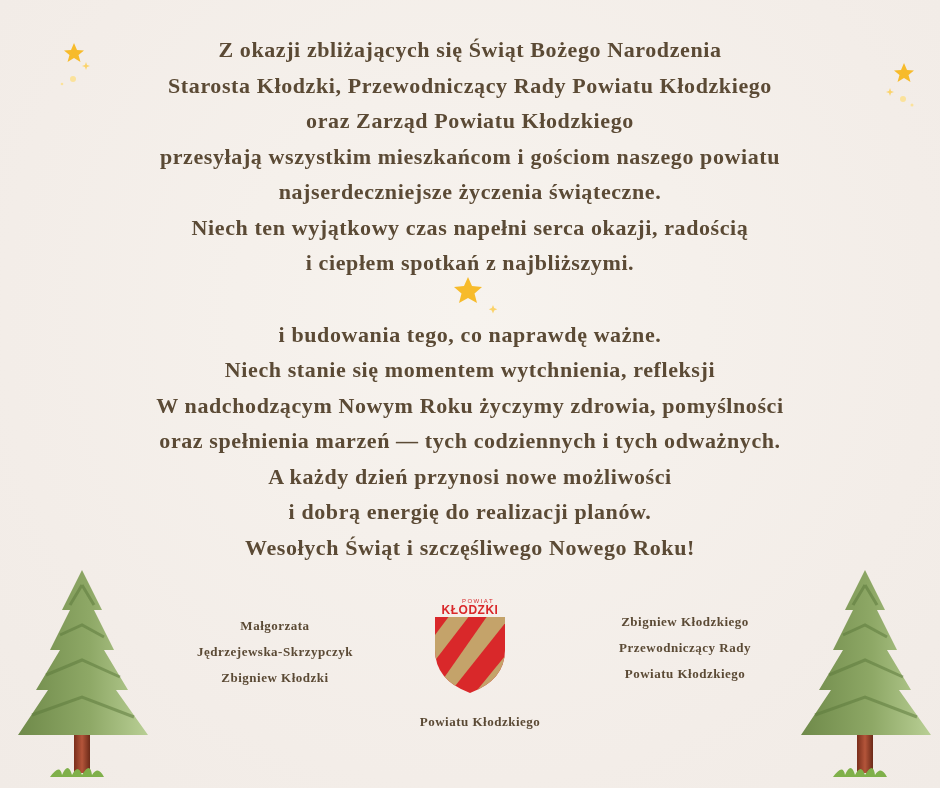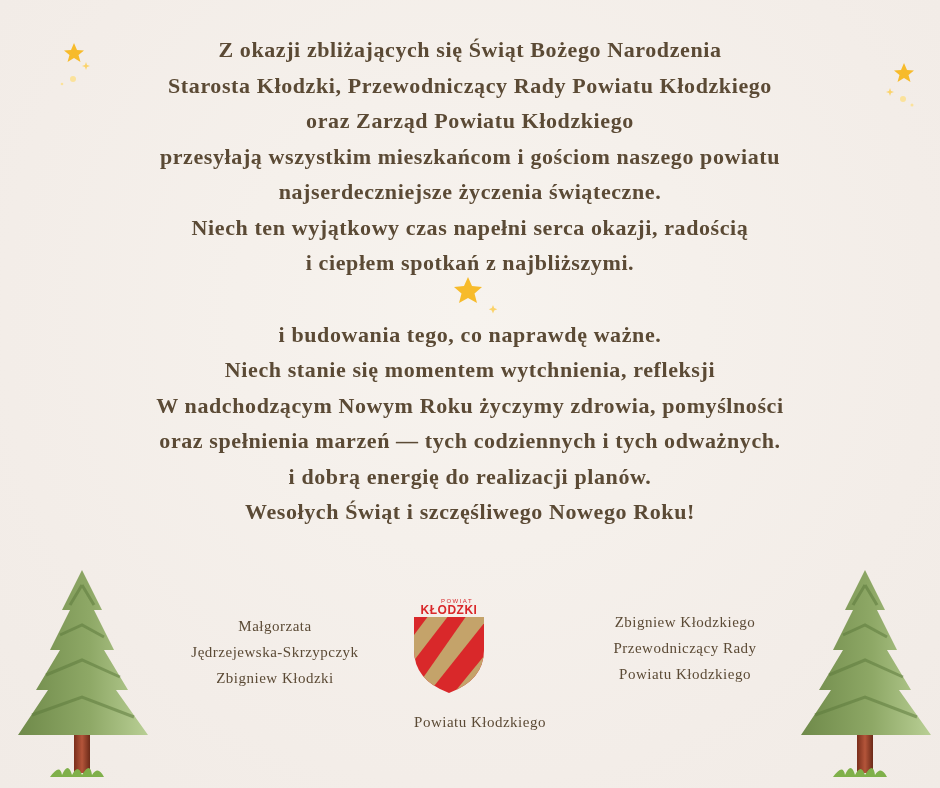--- a/index.html
+++ b/index.html
@@ -19,30 +19,30 @@
     font-size: 22px;
     line-height: 35.5px;
     letter-spacing: 0.6px;
     color: #5b4a35;
   }
   .greeting .line { display: block; white-space: nowrap; }
   .greeting .spacer { display: block; height: 36px; }
   .sig {
     position: absolute; text-align: center;
     font-family: "Liberation Serif", serif;
-    font-weight: normal;
-    font-size: 15px; line-height: 26px; letter-spacing: 0.5px;
+    font-weight: bold;
+    font-size: 13px; line-height: 26px; letter-spacing: 0.5px;
     color: #5b4a35;
   }
   .sig .line { display: block; white-space: nowrap; }
   .sig-left { left: 135px; width: 280px; top: 613px; }
   .sig-right { left: 555px; width: 260px; top: 609px; }
   .sig-bottom { left: 340px; width: 280px; top: 709px; }
   .star { position: absolute; }
-  .logo { position: absolute; left: 409px; top: 595px; width: 80px; height: 100px; }
+  .logo { position: absolute; left: 430px; top: 595px; width: 80px; height: 100px; }
   .tree { position: absolute; }
 </style>
 </head>
 <body>
 
 <div class="card">
 
   <svg class="star" style="left:60px;top:40px" width="40" height="50" viewBox="0 0 40 50">
     <polygon points="14,3 17,10 24,10.5 18.5,15 20.5,22 14,18 7.5,22 9.5,15 4,10.5 11,10" fill="#f7bb2b"></polygon>
     <path d="M26 22 l1 3 l3 1 l-3 1 l-1 3 l-1 -3 l-3 -1 l3 -1z" fill="#fbd36a"></path>
@@ -66,20 +66,21 @@
     <span class="line">oraz Zarząd Powiatu Kłodzkiego</span>
     <span class="line">przesyłają wszystkim mieszkańcom i gościom naszego powiatu</span>
     <span class="line">najserdeczniejsze życzenia świąteczne.</span>
     <span class="line">Niech ten wyjątkowy czas napełni serca okazji, radością</span>
     <span class="line">i ciepłem spotkań z najbliższymi.</span>
     <span class="spacer"></span>
     <span class="line">i budowania tego, co naprawdę ważne.</span>
     <span class="line">Niech stanie się momentem wytchnienia, refleksji</span>
     <span class="line">W nadchodzącym Nowym Roku życzymy zdrowia, pomyślności</span>
     <span class="line">oraz spełnienia marzeń — tych codziennych i tych odważnych.</span>
+    <span class="line">A każdy dzień przynosi nowe możliwości</span>
     <span class="line">i dobrą energię do realizacji planów.</span>
     <span class="line">Wesołych Świąt i szczęśliwego Nowego Roku!</span>
   </div>
 
   <svg class="tree" style="left:10px;top:565px" width="145" height="220" viewBox="0 0 145 220">
     <defs>
       <linearGradient id="tg1" x1="0" x2="1" y1="0" y2="0">
         <stop offset="0" stop-color="#6f8a4a"></stop>
         <stop offset="0.55" stop-color="#8ea866"></stop>
         <stop offset="1" stop-color="#b9cf95"></stop>

